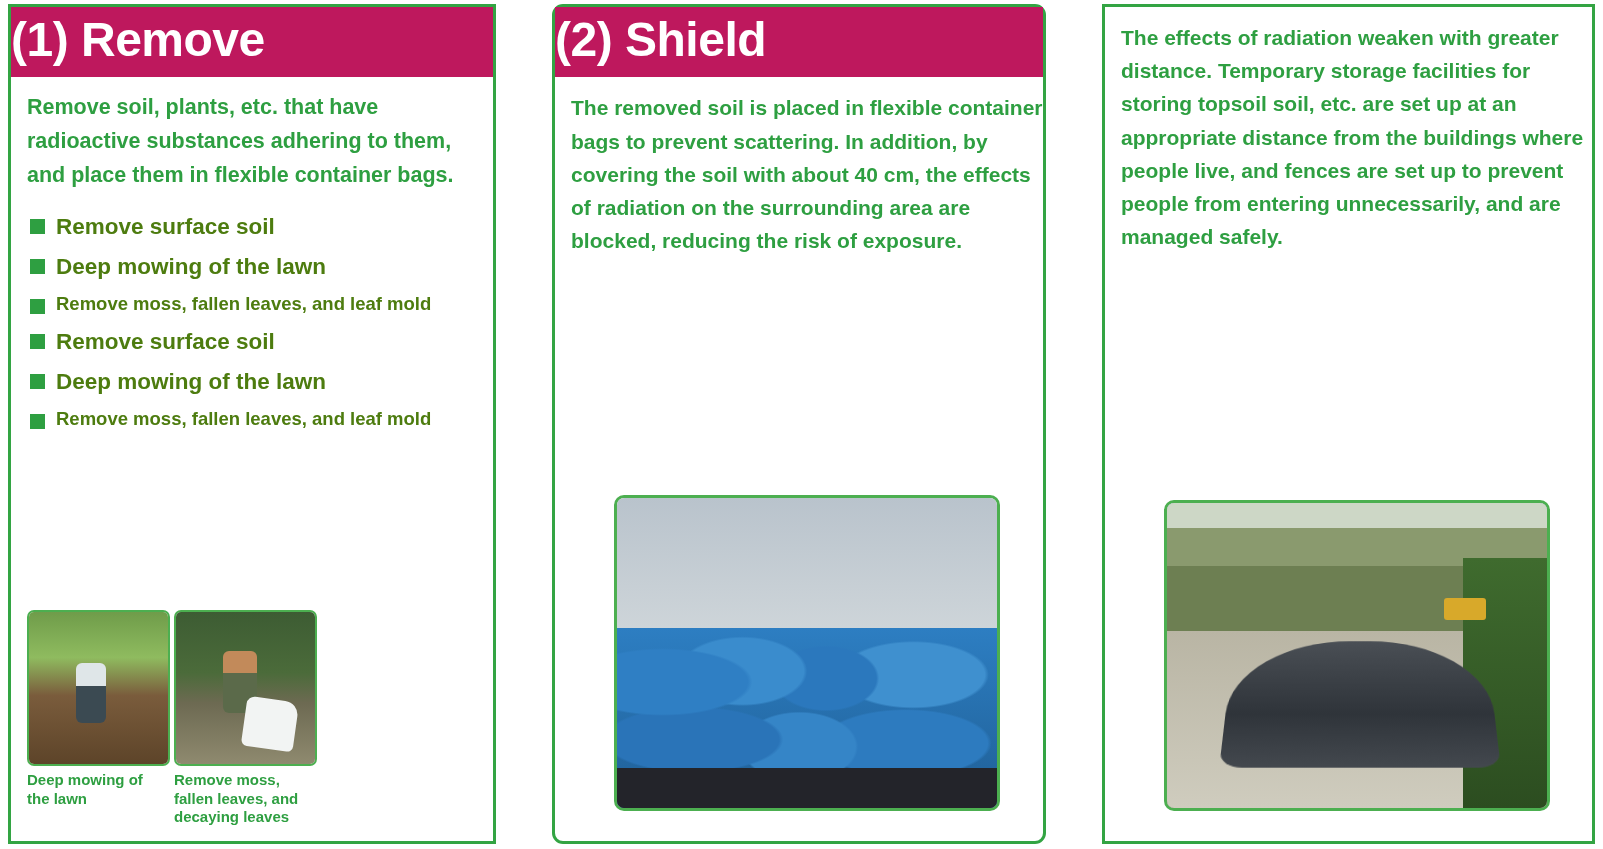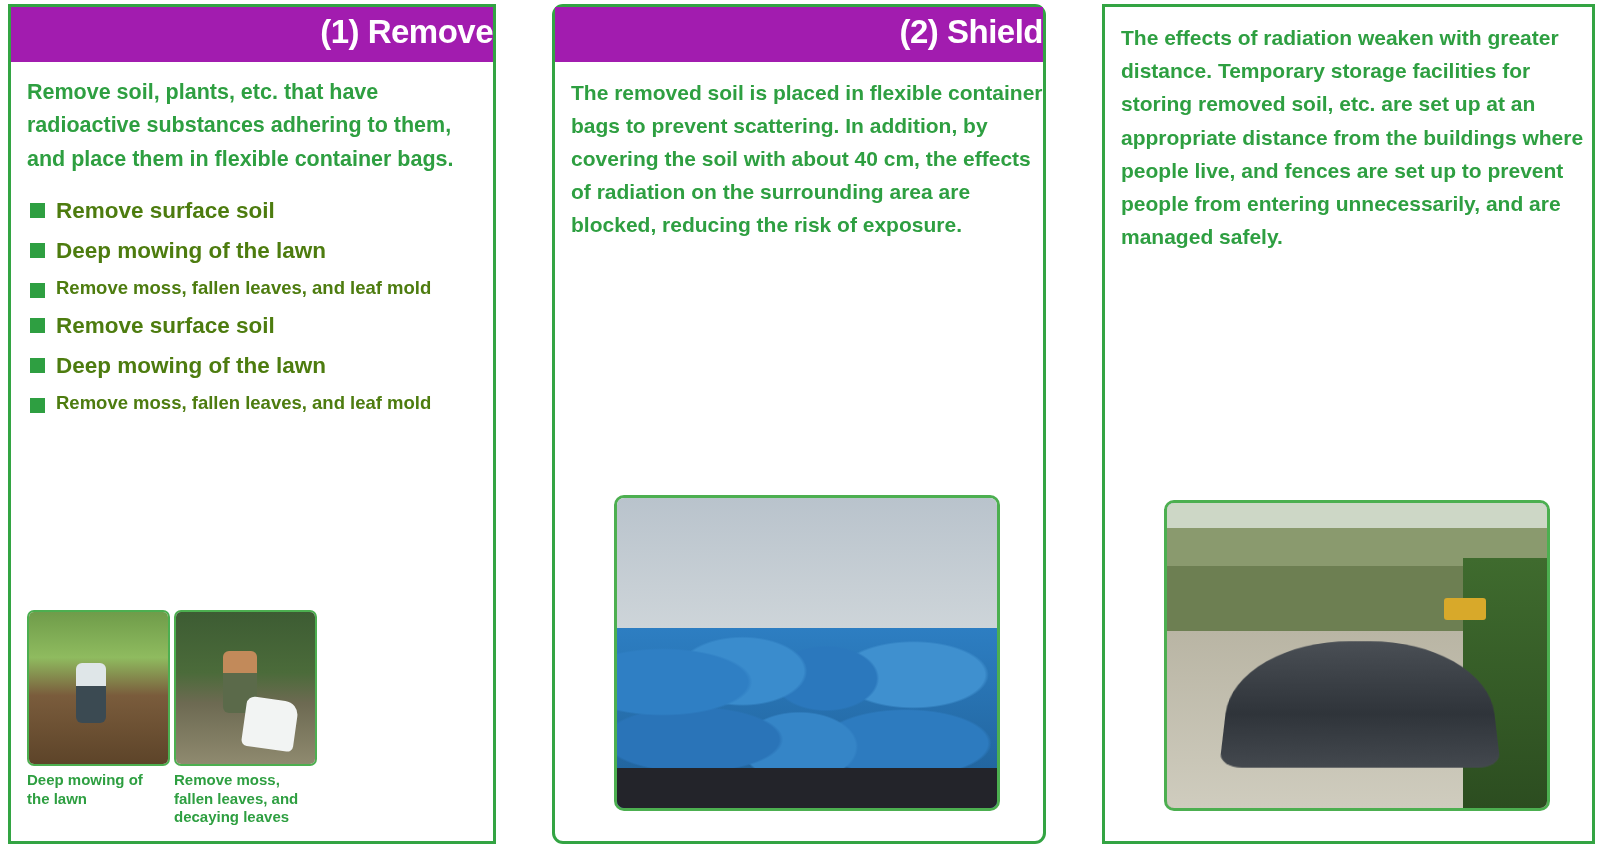--- a/index.html
+++ b/index.html
@@ -26,25 +26,25 @@
     box-sizing: border-box;
     display: flex;
     flex-direction: column;
     height: 840px;
   }
   .panel-1 { width: 492px; }
   .panel-2 { width: 498px; border-radius: 11px; }
   .panel-3 { width: 497px; }
 
   .panel-head {
-    background: #a21caf;
+    background: #be185d;
     color: #ffffff;
-    font-size: 33px;
-    font-weight: bold;
-    text-align: right;
+    font-size: 48px;
+    font-weight: bold;
+    text-align: left;
     padding: 8px 0 12px 0;
     letter-spacing: -0.5px;
     line-height: 1.05;
   }
   .panel-body {
     padding: 14px 0 8px 16px;
     flex: 1;
     display: flex;
     flex-direction: column;
   }
@@ -238,21 +238,21 @@
         <div class="ph sky-grey"></div>
         <div class="trees"></div>
         <div class="bags"></div>
         <div class="dark-ground"></div>
       </div>
     </div>
   </section>
 
   <section class="panel panel-3">
     <div class="panel-body">
-      <p class="intro">The effects of radiation weaken with greater distance. Temporary storage facilities for storing removed soil, etc. are set up at an appropriate distance from the buildings where people live, and fences are set up to prevent people from entering unnecessarily, and are managed safely.</p>
+      <p class="intro">The effects of radiation weaken with greater distance. Temporary storage facilities for storing topsoil soil, etc. are set up at an appropriate distance from the buildings where people live, and fences are set up to prevent people from entering unnecessarily, and are managed safely.</p>
       <div class="bigphoto">
         <div class="ph sky-blue"></div>
         <div class="hill"></div>
         <div class="road"></div>
         <div class="side-green"></div>
         <div class="digger"></div>
         <div class="tarp"></div>
       </div>
     </div>
   </section>

